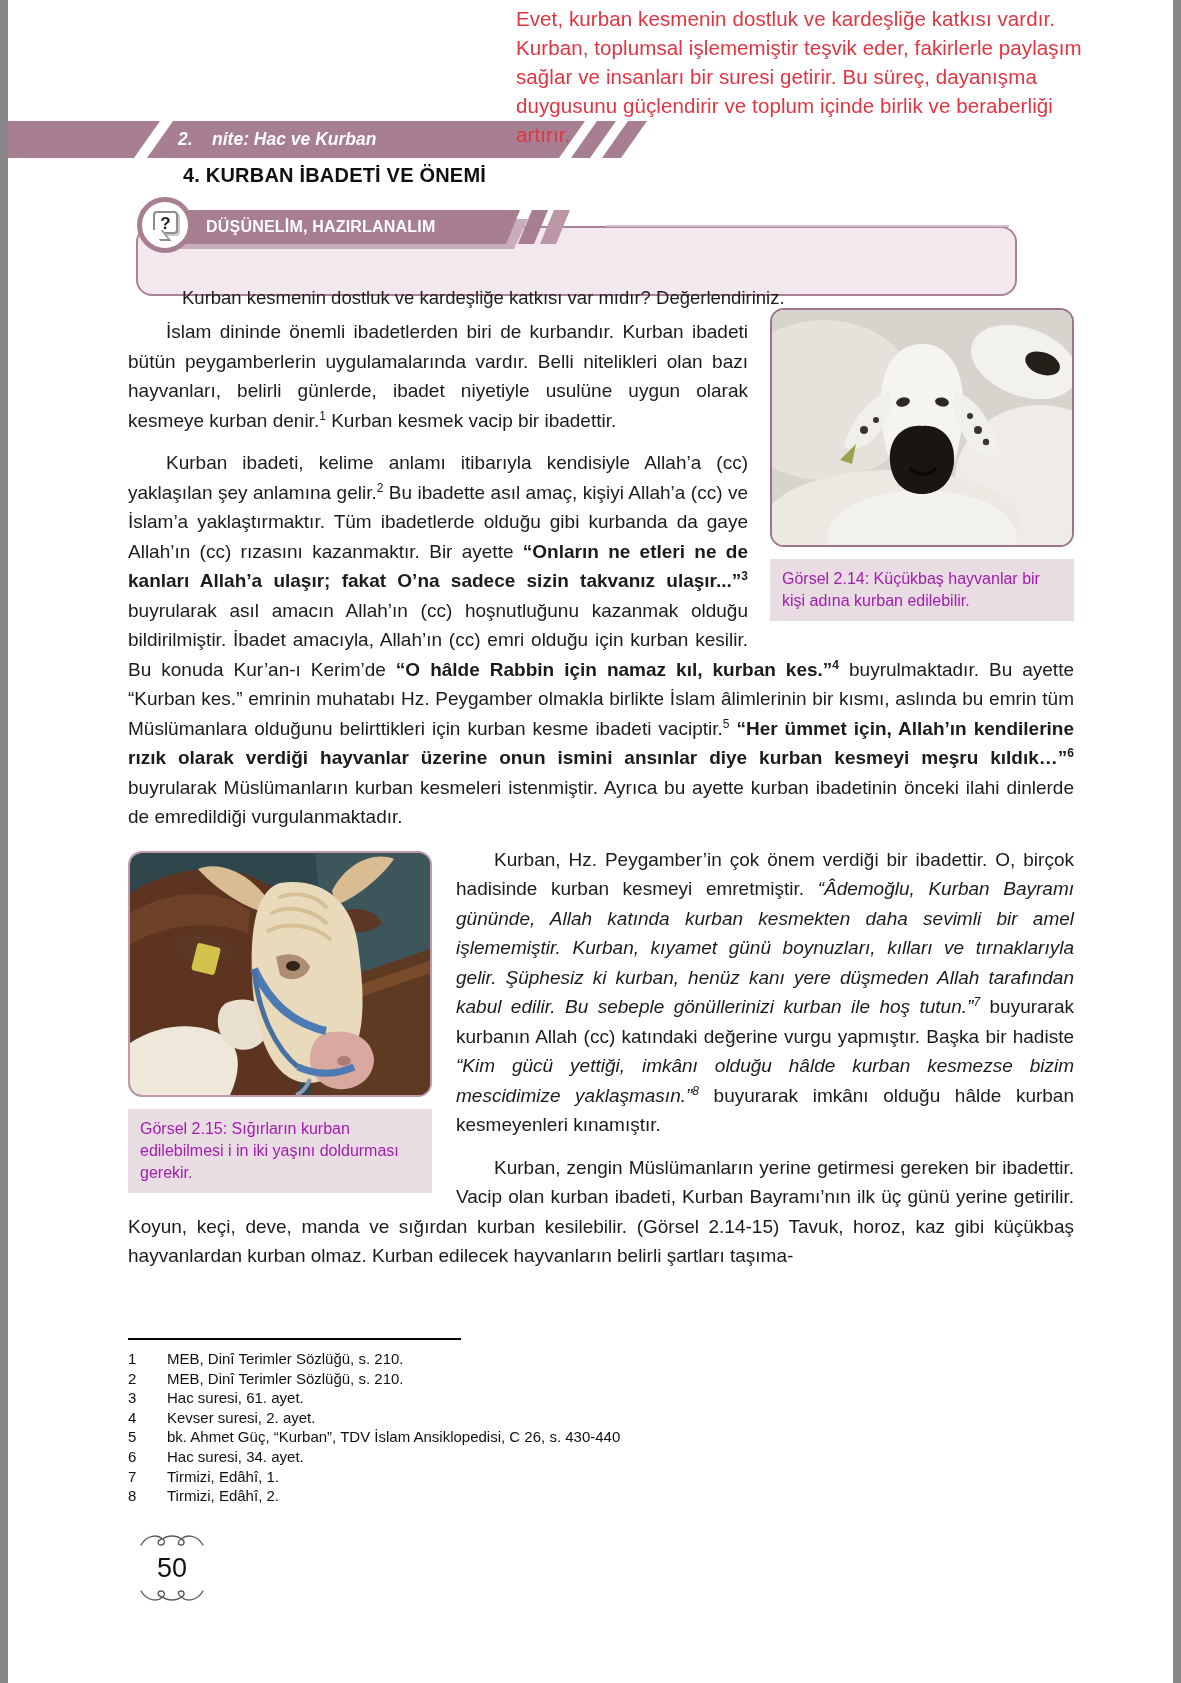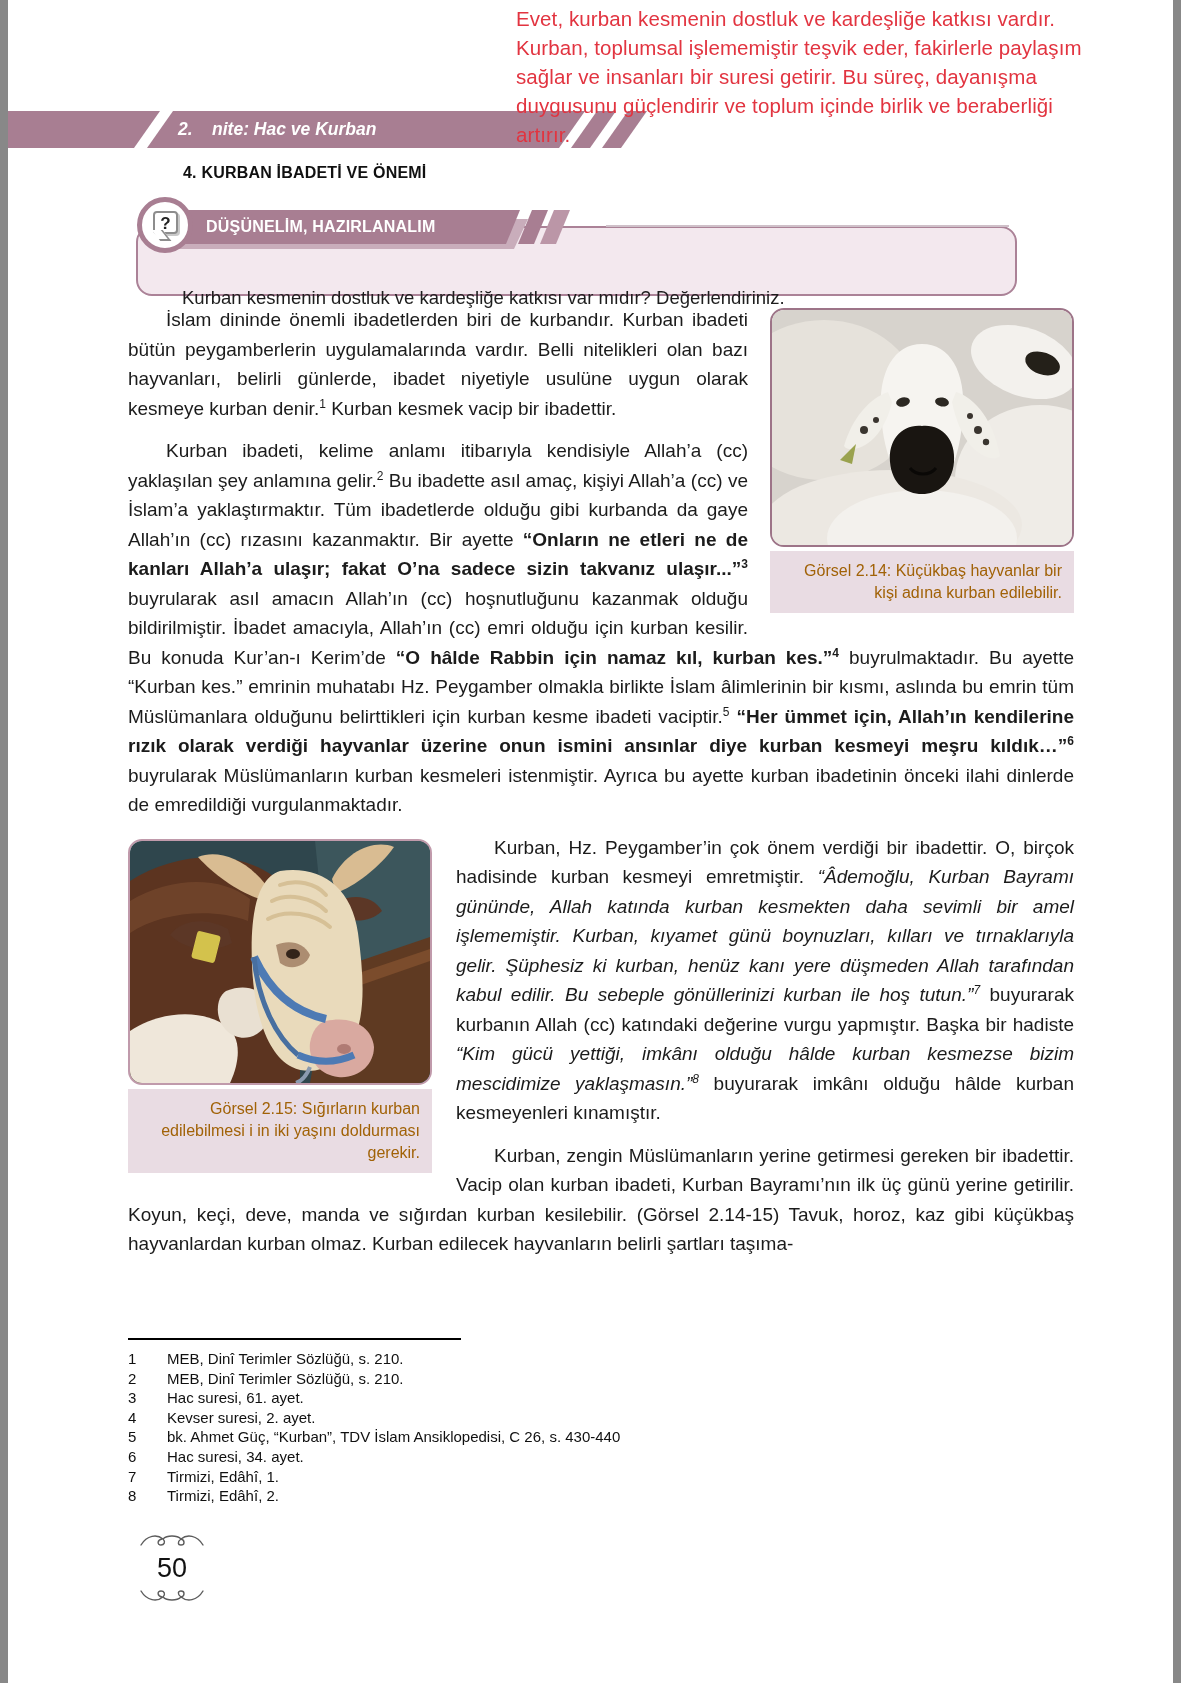--- a/index.html
+++ b/index.html
@@ -17,33 +17,33 @@
     font-family:"Liberation Sans",sans-serif;color:#1b1b1b;
   }
 
   
   .note{
     position:absolute;left:508px;top:4px;z-index:10;
     color:var(--red);font-size:20.5px;line-height:29px;letter-spacing:.1px;
   }
 
   
-  .banner{position:absolute;left:0;top:111px;width:660px;height:37px;z-index:1;}
+  .banner{position:absolute;left:0;top:121px;width:660px;height:37px;z-index:1;}
   .banner .seg{position:absolute;inset:0;background:var(--accent);}
   .seg1{clip-path:polygon(0 0,152px 0,126px 37px,0 37px);}
   .seg2{clip-path:polygon(165px 0,577px 0,551px 37px,139px 37px);}
   .seg3{clip-path:polygon(589px 0,608px 0,582px 37px,563px 37px);}
   .seg4{clip-path:polygon(620px 0,639px 0,613px 37px,594px 37px);}
   .banner-label{
     position:absolute;left:170px;top:0;line-height:37px;color:#fff;
     font-weight:700;font-style:italic;font-size:17.5px;white-space:pre;
   }
 
   
-  .title{position:absolute;left:175px;top:164px;font-size:16px;font-weight:700;color:#101010;letter-spacing:.2px;}
+  .title{position:absolute;left:175px;top:164px;font-size:20px;font-weight:700;color:#101010;letter-spacing:.2px;}
 
   
   .think{position:absolute;left:128px;top:199px;width:881px;height:97px;z-index:2;}
   .tb-box{position:absolute;left:0;top:27px;right:0;bottom:0;background:var(--box-bg);border:2px solid #ab8297;border-radius:16px;}
   .tb-line{position:absolute;left:470px;top:26px;right:8px;height:2px;background:#cfc0c9;}
   .tb-sub{position:absolute;left:40px;top:20px;width:352px;height:30px;background:#c9adbb;clip-path:polygon(0 0,352px 0,338px 30px,0 30px);}
   .tb-ribbon{position:absolute;left:32px;top:11px;width:352px;height:34px;background:var(--accent);clip-path:polygon(0 0,352px 0,338px 34px,0 34px);}
   .tb-ribbon-label{position:absolute;left:38px;top:0;line-height:34px;color:#fff;font-weight:700;font-size:16px;letter-spacing:.2px;}
   .tb-chev{position:absolute;top:11px;width:34px;height:34px;background:var(--accent);clip-path:polygon(14px 0,30px 0,16px 100%,0 100%);}
   .chev1{left:382px;}
@@ -62,37 +62,37 @@
     background:#fff;border-right:2px solid #8d8d8d;border-bottom:2px solid #8d8d8d;
     transform:skewX(38deg);
   }
   .tb-q{position:absolute;left:46px;top:56px;font-size:18.5px;color:#1d1d1d;margin-top:32px;}
 
   
   .body{
     position:absolute;left:120px;top:305px;width:946px;
     font-size:19px;line-height:29.5px;text-align:justify;color:#1b1b1b;
   }
-  .body p{margin:0 0 13px 0;text-indent:38px;}
+  .body p{margin:12px 0 13px 0;text-indent:38px;}
   .body p:last-child{margin-bottom:0;}
   sup{font-size:12px;line-height:0;vertical-align:super;}
   sup.bsup{font-weight:700;}
   sup.isup{font-style:italic;}
   .bold{font-weight:700;}
   .italic{font-style:italic;}
 
   figure{margin:0;}
   .fig-sheep{float:right;width:304px;margin:3px 0 10px 22px;}
   .fig-cow{float:left;width:304px;margin:6px 24px 10px 0;}
   .frame{display:block;border-radius:14px;overflow:hidden;line-height:0;}
   .frame-sheep{border:2px solid #9d7488;}
   .frame-cow{border:2px solid #c09aab;}
   figcaption{
-    margin-top:4px;background:var(--caption-bg);padding:9px 12px;
-    font-size:16px;line-height:22px;text-align:right;text-indent:0;color:#a16207;
+    margin-top:12px;background:var(--caption-bg);padding:9px 12px;
+    font-size:16px;line-height:22px;text-align:left;text-indent:0;color:#a21caf;
   }
 
   
   .footnotes{position:absolute;left:120px;top:1338px;width:740px;font-size:15px;line-height:19.6px;color:#101010;}
   .fn-rule{width:333px;border-top:2px solid #000;margin-bottom:9px;}
   .fn{display:flex;}
   .fn-num{width:39px;flex:none;}
   .fn-text{flex:1;}
 
   

